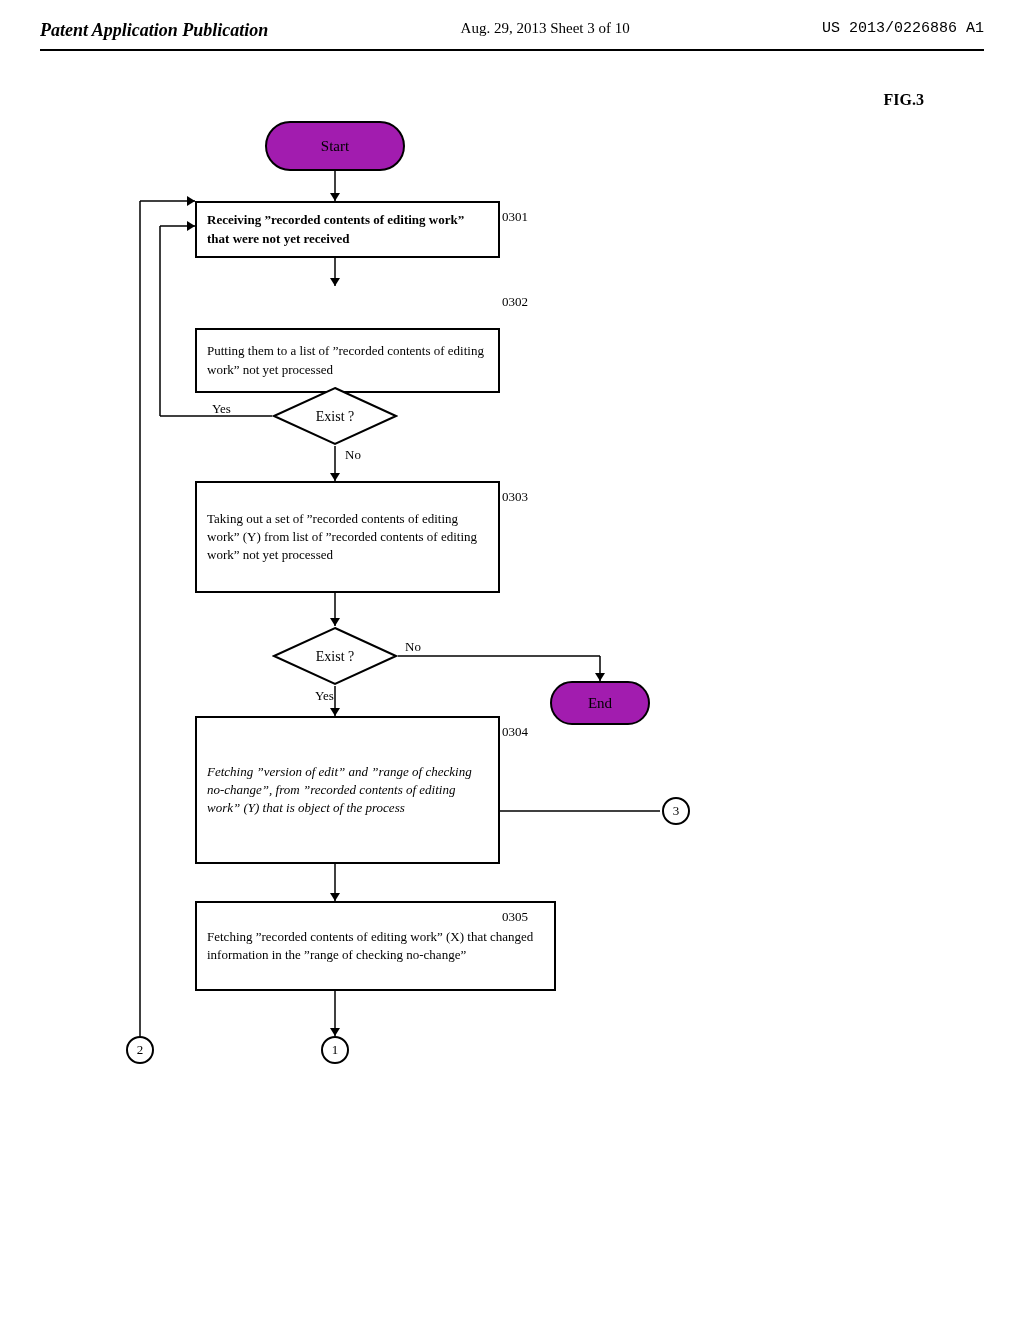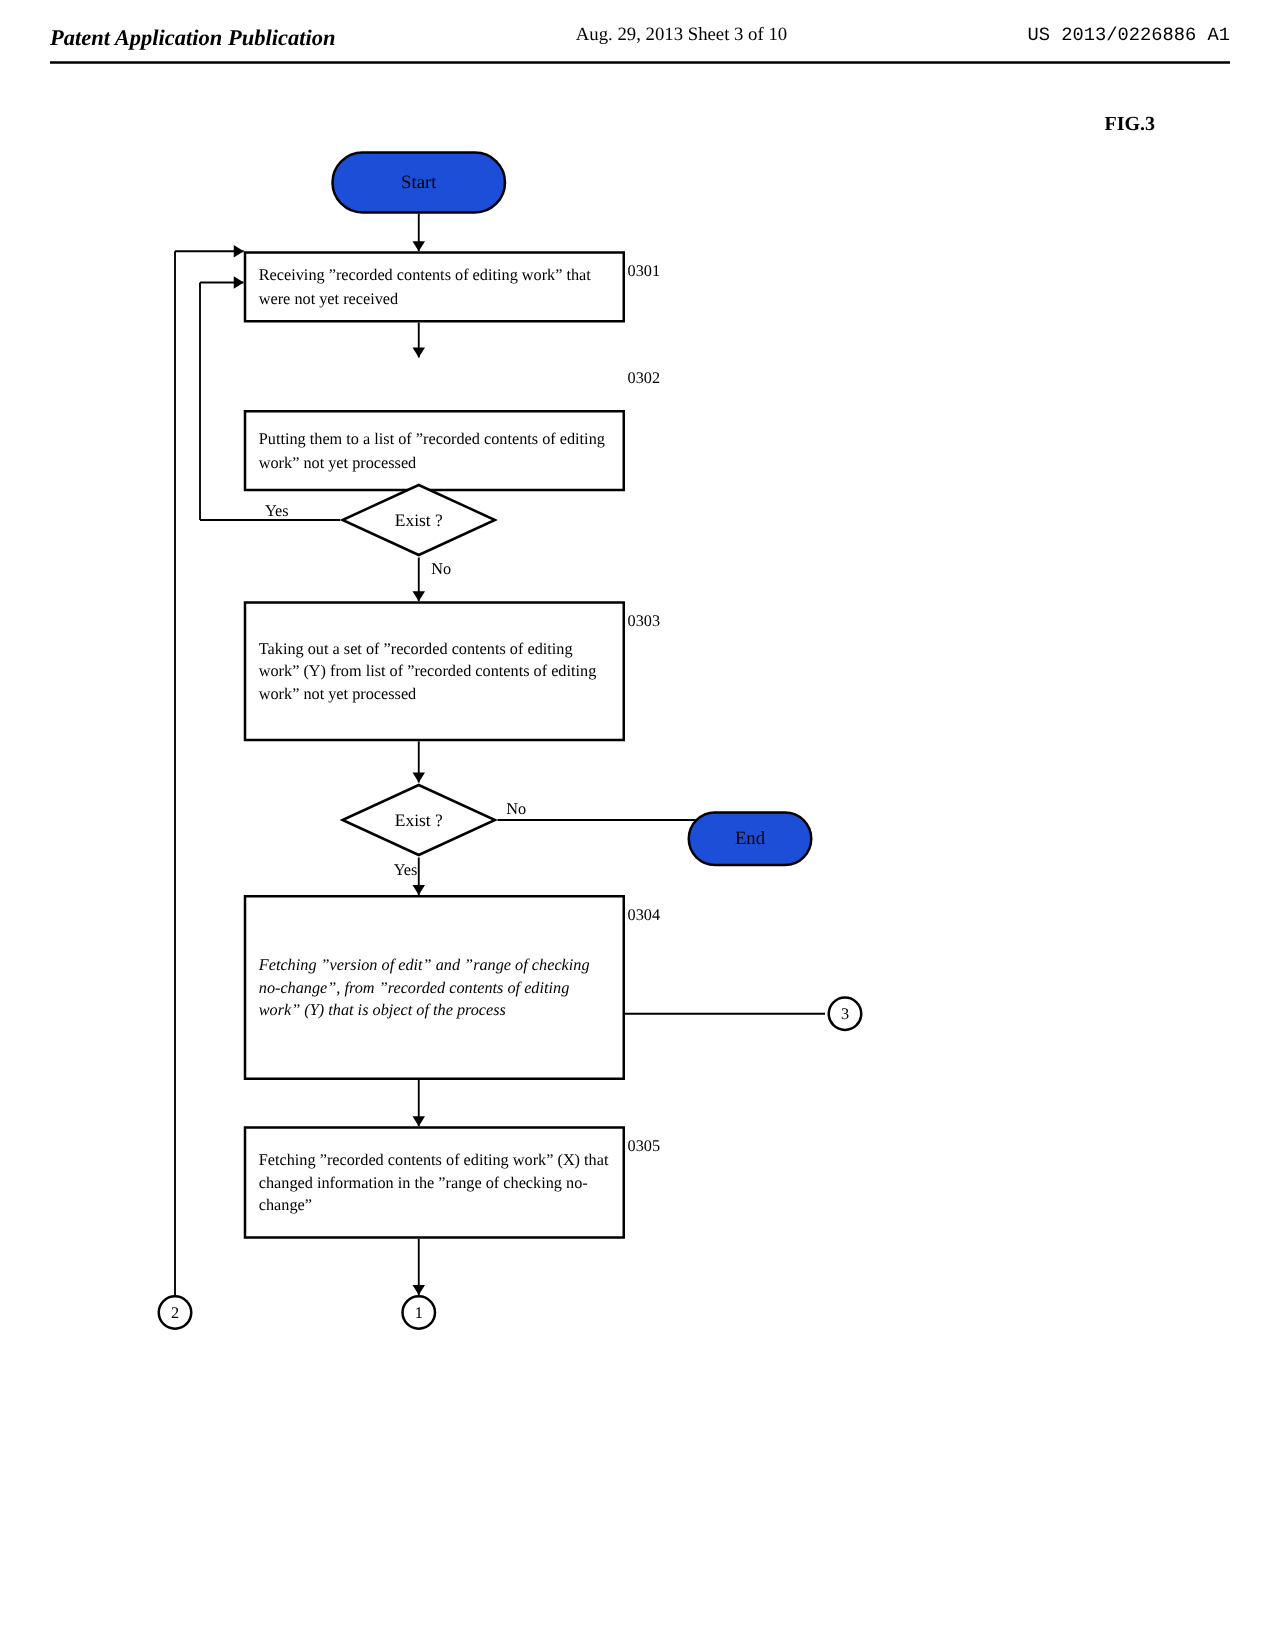--- a/index.html
+++ b/index.html
@@ -69,21 +69,21 @@
       line-height: 1.4;
       display: flex;
       align-items: center;
       justify-content: flex-start;
       padding: 6px 10px;
     }
 
     .fc-rounded {
       position: absolute;
       border: 2px solid #000;
-      background: #1d4ed8;
+      background: #a21caf;
       border-radius: 30px;
       font-size: 15px;
       display: flex;
       align-items: center;
       justify-content: center;
     }
 
     .fc-label {
       position: absolute;
       font-size: 13px;
@@ -170,21 +170,21 @@
 
       <line x1="100" y1="968" x2="100" y2="120" stroke="#000" stroke-width="1.5"></line>
       <line x1="100" y1="120" x2="155" y2="120" stroke="#000" stroke-width="1.5"></line>
       <polygon points="155,120 147,115 147,125" fill="#000"></polygon>
     </svg>
 
     <div class="fc-rounded" style="left:225px; top:40px; width:140px; height:50px;">
       <span>Start</span>
     </div>
 
-    <div class="fc-box" style="left:155px; top:120px; width:305px; height:57px;">
+    <div class="fc-box" style="left:155px; top:120px; width:305px; height:57px;font-weight:bold;">
       <span style="font-size:13px;">Receiving ”recorded contents of editing work” that were not yet received</span>
     </div>
     <div class="step-num" style="left:462px; top:128px;">0301</div>
 
     <div class="fc-box" style="left:155px; top:205px; width:305px; height:65px;margin-top:42px;">
       <span style="font-size:13px;">Putting them to a list of ”recorded contents of editing work” not yet processed</span>
     </div>
     <div class="step-num" style="left:462px; top:213px;">0302</div>
 
     <div style="position:absolute; left:232px; top:305px; width:126px; height:60px;">
@@ -207,32 +207,32 @@
       <svg width="126" height="60">
         <polygon points="63,2 124,30 63,58 2,30" fill="#fff" stroke="#000" stroke-width="2"></polygon>
         <text x="63" y="35" text-anchor="middle" font-size="14" font-family="Times New Roman">Exist ?</text>
       </svg>
     </div>
 
     <div class="fc-label" style="left:365px; top:558px;">No</div>
 
     <div class="fc-label" style="left:275px; top:607px;">Yes</div>
 
-    <div class="fc-rounded" style="left:510px; top:568px; width:100px; height:44px;">
+    <div class="fc-rounded" style="left:510px; top:600px; width:100px; height:44px;">
       <span>End</span>
     </div>
 
     <div class="fc-box" style="left:155px; top:635px; width:305px; height:148px;">
       <span style="font-size:13px;font-style:italic;">Fetching ”version of edit” and ”range of checking no-change”, from ”recorded contents of editing work” (Y) that is object of the process</span>
     </div>
     <div class="step-num" style="left:462px; top:643px;">0304</div>
 
     <div class="circle-num" style="left:622px; top:716px;">3</div>
 
-    <div class="fc-box" style="left:155px; top:820px; width:305px; height:90px;">
+    <div class="fc-box" style="left:155px; top:820px; width:361px; height:90px;">
       <span style="font-size:13px;">Fetching ”recorded contents of editing work” (X) that changed information in the ”range of checking no-change”</span>
     </div>
     <div class="step-num" style="left:462px; top:828px;">0305</div>
 
     <div class="circle-num" style="left:281px; top:955px;">1</div>
 
     <div class="circle-num" style="left:86px; top:955px;">2</div>
 
   </div>
 </div>

